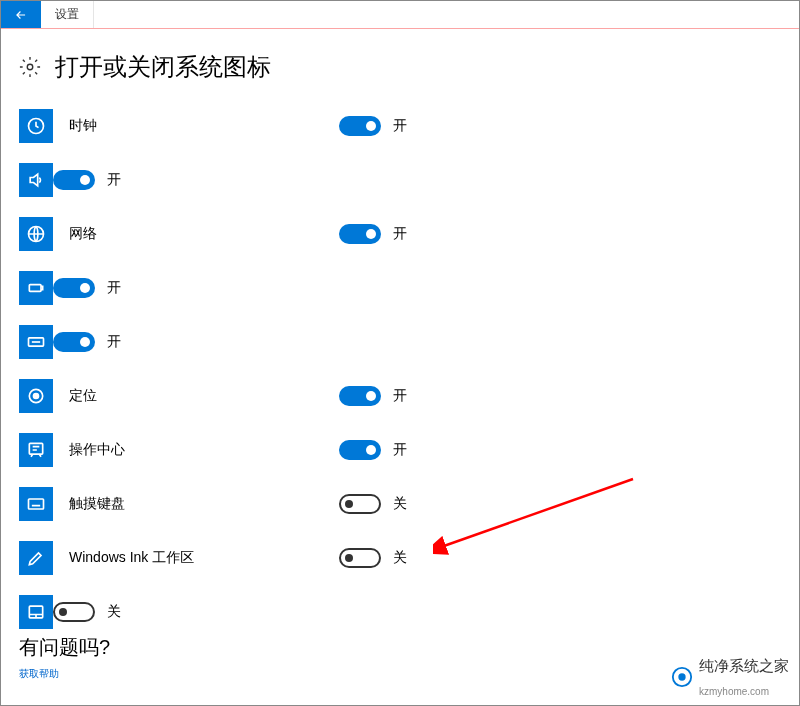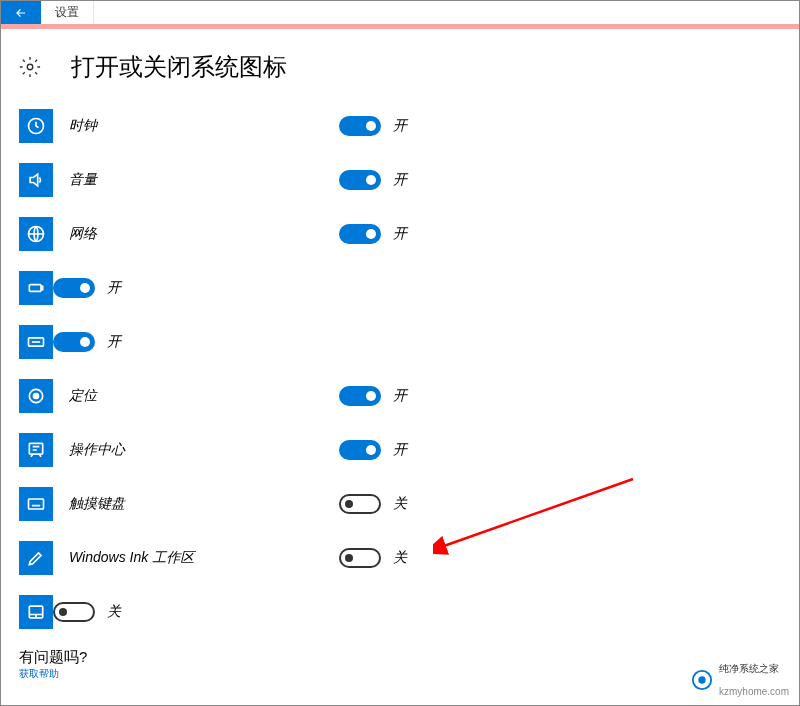--- a/index.html
+++ b/index.html
@@ -13,21 +13,21 @@
       height: 706px;
       background: #fff;
       border: 1px solid #888;
       position: relative;
       overflow: hidden;
     }
     .titlebar {
       height: 28px;
       display: flex;
       align-items: stretch;
-      border-bottom: 5px solid #fca5a5;
+      border-bottom: 1px solid #fca5a5;
     }
     .back-btn {
       width: 40px;
       background: #0078d7;
       display: flex;
       align-items: center;
       justify-content: center;
       color: #fff;
     }
     .tab {
@@ -47,25 +47,23 @@
     }
     .gear {
       width: 22px;
       height: 22px;
       color: #333;
     }
     .page-title {
       font-size: 24px;
       font-weight: 400;
       color: #000;
-      margin-left: 16px;
     }
     .items {
       padding: 6px 18px 0 18px;
-      font-style: italic;
     }
     .row {
       display: flex;
       align-items: center;
       height: 54px;
     }
     .icon-tile {
       width: 34px;
       height: 34px;
       background: #0078d7;
@@ -123,22 +121,23 @@
       margin-left: 12px;
       font-size: 14px;
       color: #000;
     }
     .footer {
       position: absolute;
       left: 18px;
       bottom: 24px;
     }
     .help-q {
-      font-size: 15px;
+      font-size: 20px;
       color: #000;
+      margin-bottom: 6px;
     }
     .help-link {
       font-size: 10px;
       color: #0066cc;
     }
     .arrow-annotation {
       position: absolute;
       left: 432px;
       top: 468px;
       pointer-events: none;
@@ -154,21 +153,21 @@
     .wm-icon {
       width: 22px;
       height: 22px;
     }
     .wm-text {
       display: flex;
       flex-direction: column;
       line-height: 1.1;
     }
     .wm-title {
-      font-size: 10px;
+      font-size: 15px;
       color: #333;
       font-weight: 500;
     }
     .wm-url {
       font-size: 10px;
       color: #888;
       margin-top: 12px;
     }
   </style>
 </head>
@@ -209,21 +208,20 @@
     <span class="state-label">开</span>
   </div>
 
   <div class="row">
     <div class="icon-tile">
       <svg viewBox="0 0 24 24" fill="none" stroke="currentColor" stroke-width="2">
           <path d="M5 9v6h4l5 4V5L9 9H5z"></path>
           <path d="M16 9a4 4 0 010 6"></path>
         </svg>
     </div>
-    <span class="item-label">音量</span>
     <div class="toggle toggle-on"></div>
     <span class="state-label">开</span>
   </div>
 
   <div class="row">
     <div class="icon-tile">
       <svg viewBox="0 0 24 24" fill="none" stroke="currentColor" stroke-width="2">
           <circle cx="12" cy="12" r="9"></circle>
           <path d="M3 12h18M12 3c3 3 3 15 0 18M12 3c-3 3-3 15 0 18"></path>
         </svg>

